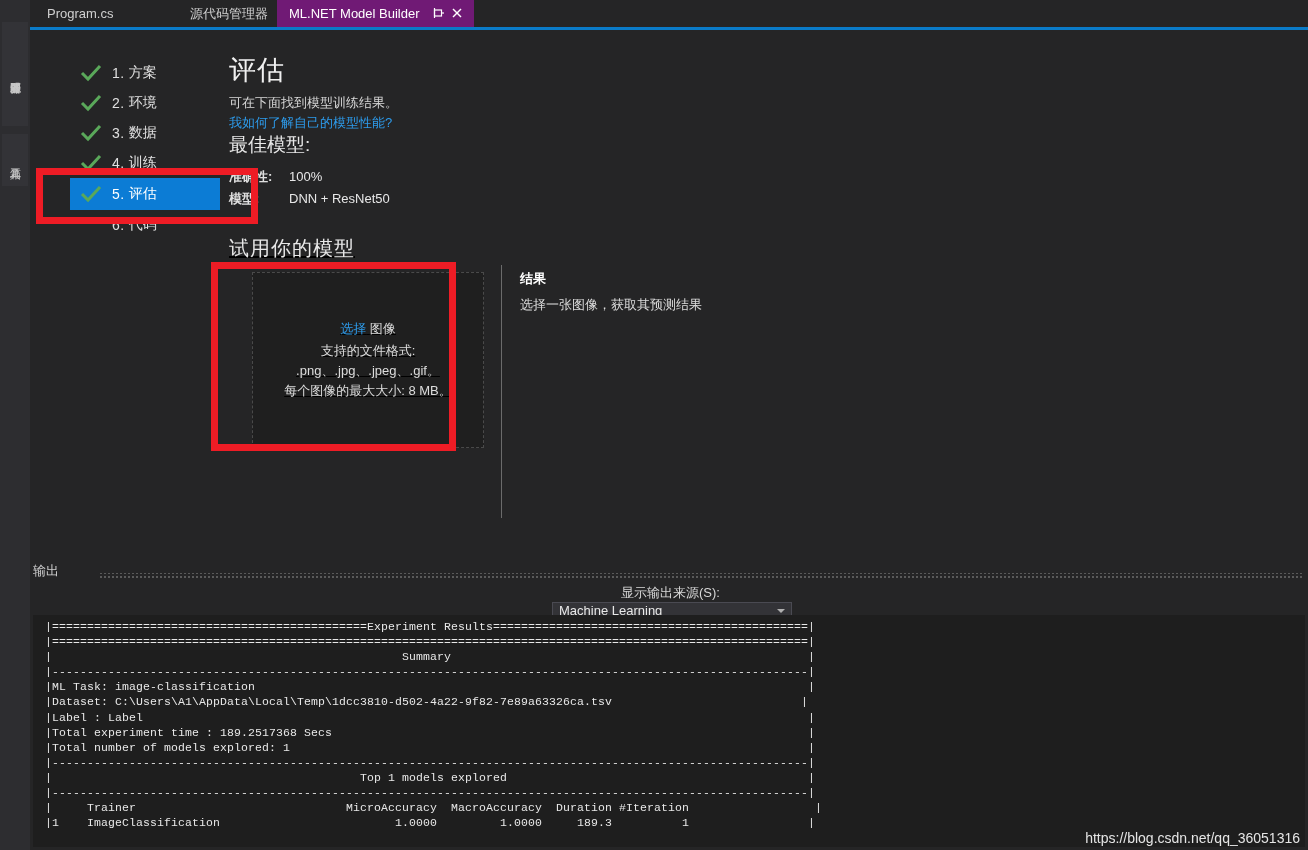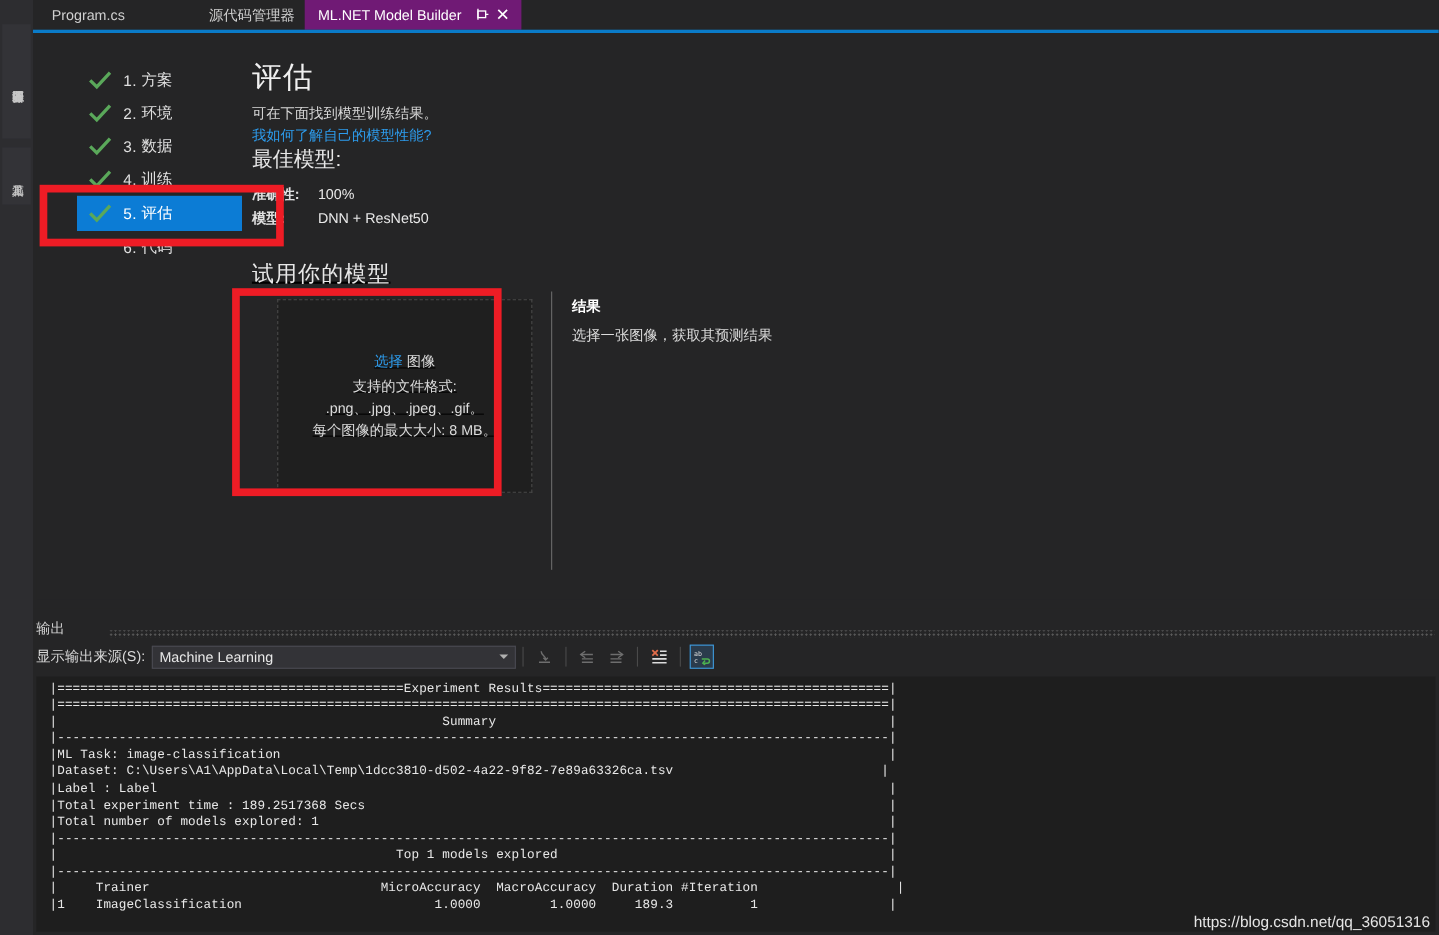--- a/index.html
+++ b/index.html
@@ -139,25 +139,25 @@
   }
   .out-header .otitle { font-size: 13px; color: #d0d0d0; padding-left: 3px; }
   .out-header .dots {
     flex: 1; height: 7px; margin-left: 8px; margin-right: 4px;
     background-image: radial-gradient(#5a5a5a 0.8px, transparent 0.9px);
     background-size: 4px 4px;
     background-position: 0 2px;
   }
   .out-toolbar {
     position: absolute; left: 0; top: 31px; width: 1278px; height: 26px;
-    display: flex; align-items: center;
+    display: flex; align-items: center; flex-direction: column;
   }
   .out-toolbar .tlabel { font-size: 13px; color: #d8d8d8; padding-left: 3px; }
   .combo {
-    margin-left: 6px; width: 331px; height: 21px;
+    margin-left: 6px; width: 240px; height: 21px;
     background: #333337; border: 1px solid #4a4a52;
     display: flex; align-items: center; color: #e8e8e8; font-size: 13px;
     padding-left: 6px; position: relative; cursor: pointer;
   }
   .combo .arrow {
     position: absolute; right: 6px; top: 50%; transform: translateY(-50%);
     width: 0; height: 0;
     border-left: 4px solid transparent; border-right: 4px solid transparent;
     border-top: 4px solid #b0b0b0;
   }

